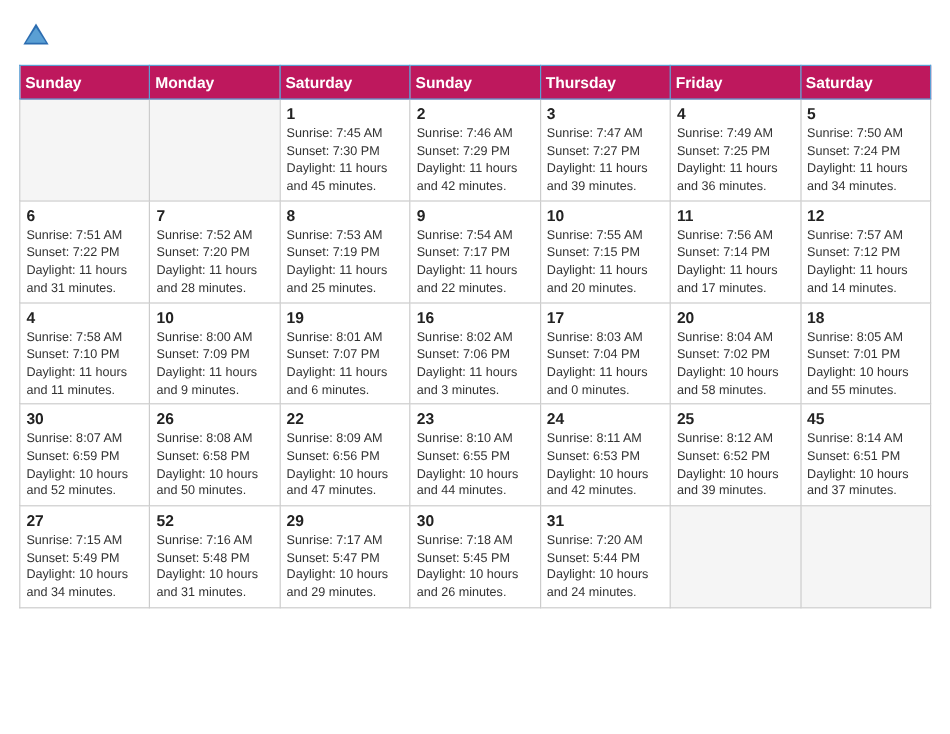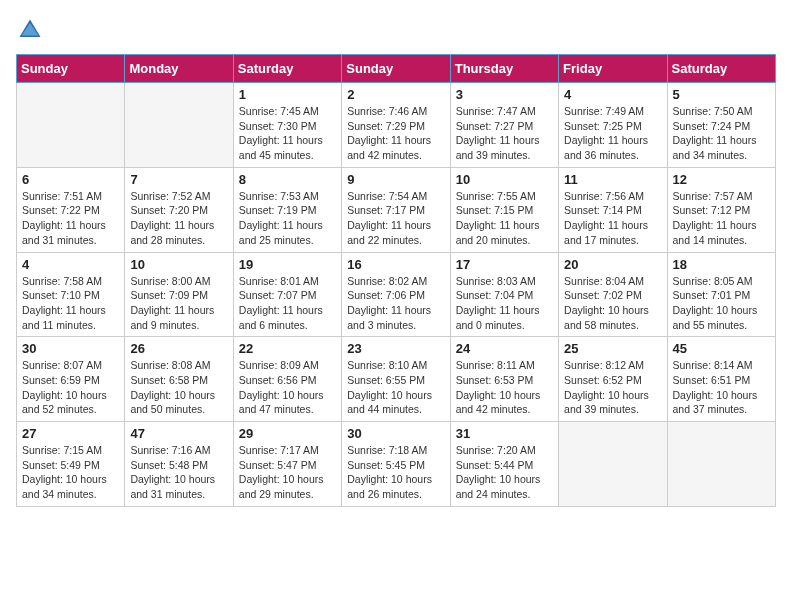--- a/index.html
+++ b/index.html
@@ -229,21 +229,21 @@
           <div class="day-num">45</div>
           <div class="day-info">Sunrise: 8:14 AM<br>Sunset: 6:51 PM<br>Daylight: 10 hours and 37 minutes.</div>
         </td>
       </tr>
       <tr>
         <td>
           <div class="day-num">27</div>
           <div class="day-info">Sunrise: 7:15 AM<br>Sunset: 5:49 PM<br>Daylight: 10 hours and 34 minutes.</div>
         </td>
         <td>
-          <div class="day-num">47</div>
+          <div class="day-num">52</div>
           <div class="day-info">Sunrise: 7:16 AM<br>Sunset: 5:48 PM<br>Daylight: 10 hours and 31 minutes.</div>
         </td>
         <td>
           <div class="day-num">29</div>
           <div class="day-info">Sunrise: 7:17 AM<br>Sunset: 5:47 PM<br>Daylight: 10 hours and 29 minutes.</div>
         </td>
         <td>
           <div class="day-num">30</div>
           <div class="day-info">Sunrise: 7:18 AM<br>Sunset: 5:45 PM<br>Daylight: 10 hours and 26 minutes.</div>
         </td>

